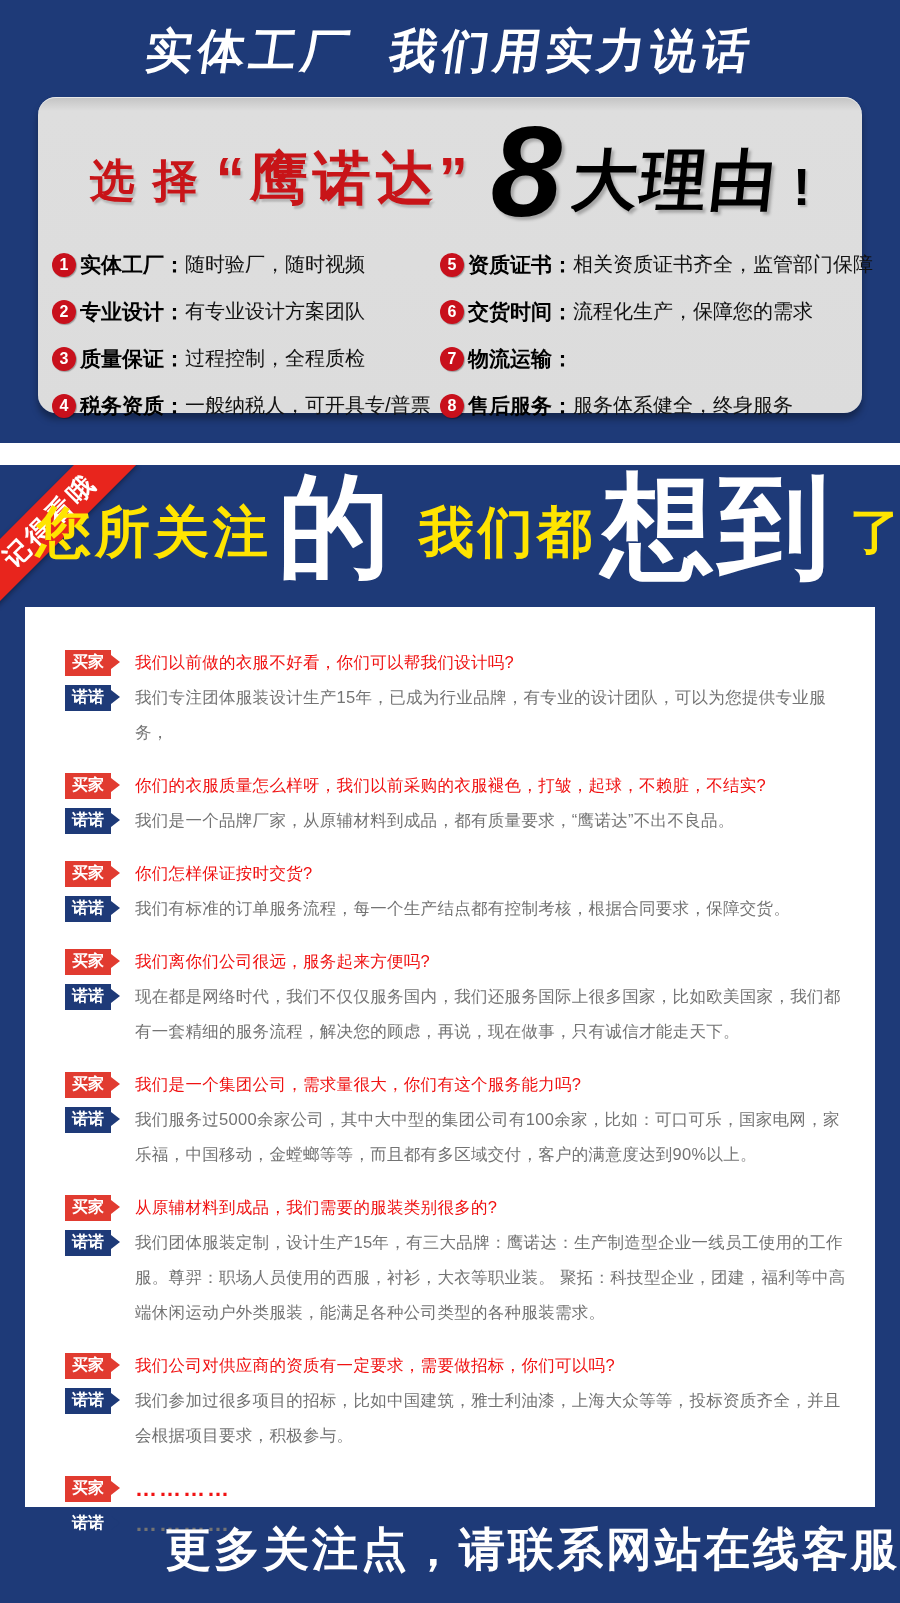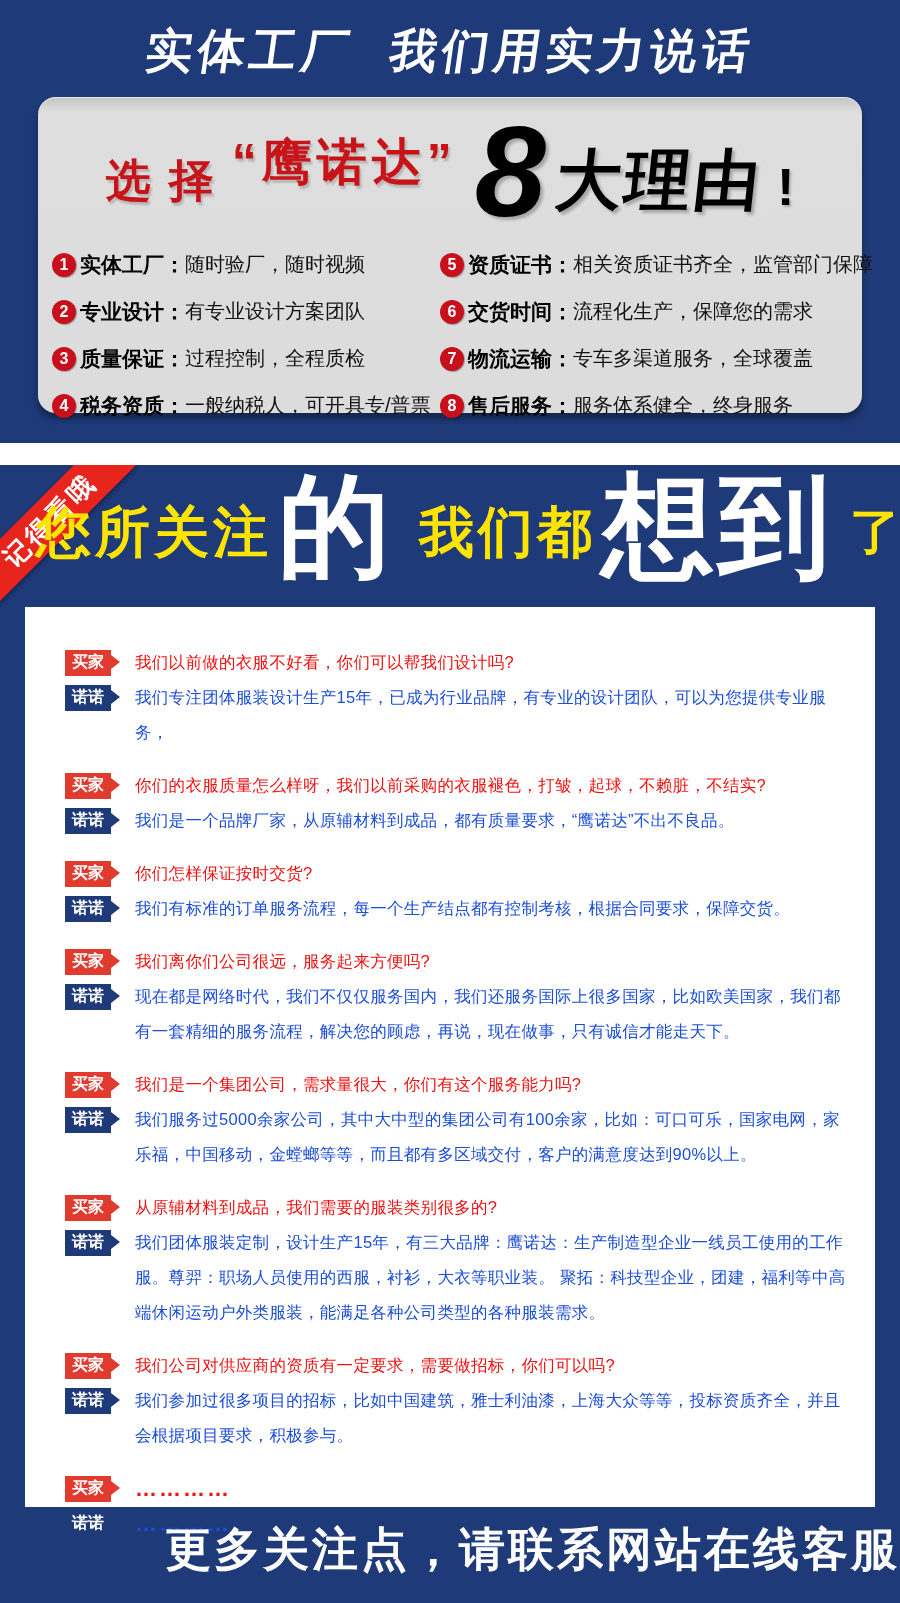--- a/index.html
+++ b/index.html
@@ -17,21 +17,21 @@
 
   
   .reasons-panel {
     position:absolute; left:38px; top:97px; width:824px; height:316px;
     background:linear-gradient(180deg,#c3c3c3 0px,#dedede 14px,#dcdcdc 100%);
     border-radius:18px;
     box-shadow:0 6px 7px rgba(0,0,0,0.35), inset 0 1px 0 rgba(255,255,255,0.6);
   }
   .panel-title { height:122px; margin-top:6px; display:flex; align-items:flex-end; justify-content:center; line-height:1;text-align:center; }
   .pt-select { color:#c81418; font-size:45px; font-weight:900; letter-spacing:18px; margin-bottom:22px; text-shadow:2px 3px 2px rgba(0,0,0,0.18); }
-  .pt-brand  { color:#c81418; font-size:50px; font-weight:900; letter-spacing:5px; margin-bottom:38px; text-shadow:2px 3px 2px rgba(0,0,0,0.18); }
+  .pt-brand  { color:#c81418; font-size:58px; font-weight:900; letter-spacing:5px; margin-bottom:18px; text-shadow:2px 3px 2px rgba(0,0,0,0.18); }
   .pt-eight  { color:#000000; font-size:128px; font-weight:900; font-style:italic; line-height:0.82; margin:0 10px 0 18px; text-shadow:3px 3px 3px rgba(0,0,0,0.25); }
   .pt-big    { color:#000000; font-size:66px; font-weight:900; transform:skewX(-6deg); letter-spacing:3px; margin-bottom:12px; text-shadow:3px 3px 3px rgba(0,0,0,0.25); }
   .pt-excl   { color:#000000; font-size:52px; font-weight:700; margin:0 0 12px 14px; text-shadow:2px 2px 2px rgba(0,0,0,0.2); }
 
   .reasons-grid {
     margin-top:16px; padding-left:14px;
     display:grid; grid-auto-flow:column;
     grid-template-rows:repeat(4,47px); grid-template-columns:388px 408px;
     align-items:center;
   }
@@ -74,21 +74,21 @@
     color:#ffffff; font-size:16px; font-weight:bold; text-align:center; line-height:24px;
   }
   .tag::after {
     content:""; position:absolute; right:-9px; top:5px;
     border-top:7px solid transparent; border-bottom:7px solid transparent; border-left:9px solid;
   }
   .tag-buyer { background:#e13b30; } .tag-buyer::after { border-left-color:#e13b30; }
   .tag-seller { background:#1e3a78; } .tag-seller::after { border-left-color:#1e3a78; }
   .qa-text { font-size:16.5px; line-height:35px; letter-spacing:0.3px; max-width:742px; }
   .q-text { color:#f01212; }
-  .a-text { color:#1d4ed8; }
+  .a-text { color:#737373; }
   .dots .qa-text { font-size:22px; font-weight:bold; letter-spacing:2px; }
 
   .footer-text {
     position:absolute; bottom:22px; left:0; width:900px; text-align:right;
     color:#ffffff; font-size:46px; font-weight:900; letter-spacing:3px;
   }
 </style>
 </head>
 <body>
 
@@ -133,21 +133,20 @@
           <span class="reason-desc">相关资质证书齐全，监管部门保障</span>
         </div>
         <div class="reason">
           <span class="reason-num">6</span>
           <span class="reason-label">交货时间：</span>
           <span class="reason-desc">流程化生产，保障您的需求</span>
         </div>
         <div class="reason">
           <span class="reason-num">7</span>
           <span class="reason-label">物流运输：</span>
-          <span class="reason-desc">专车多渠道服务，全球覆盖</span>
         </div>
         <div class="reason">
           <span class="reason-num">8</span>
           <span class="reason-label">售后服务：</span>
           <span class="reason-desc">服务体系健全，终身服务</span>
         </div>
       </div>
     </div>
   </div>
 

